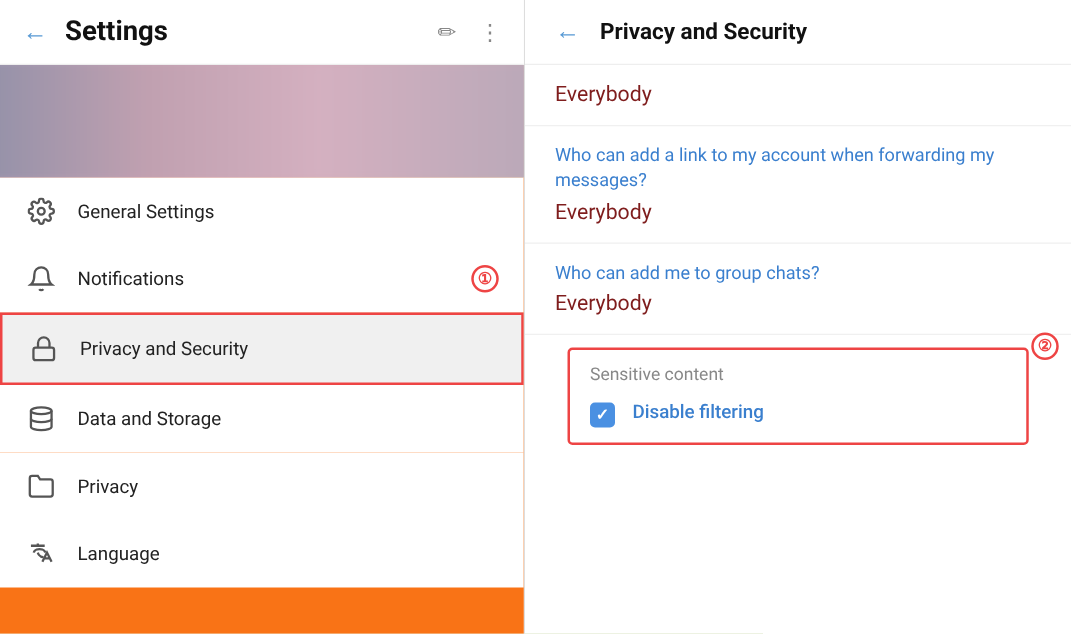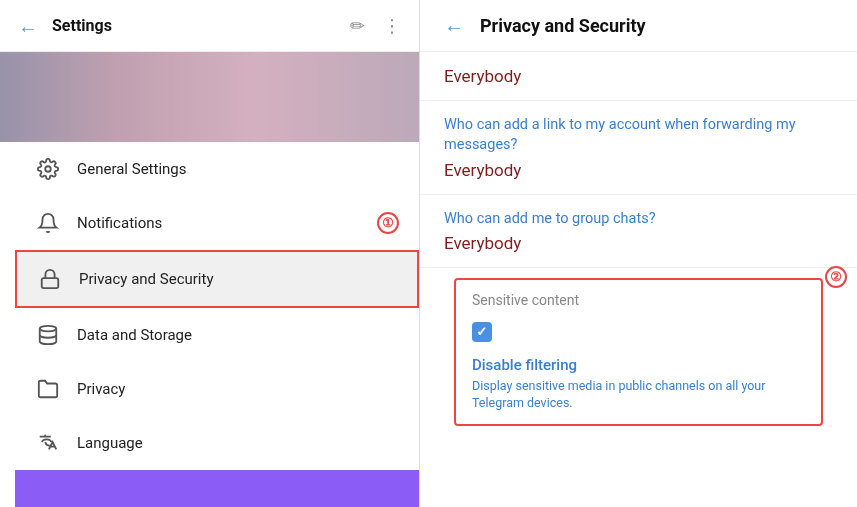--- a/index.html
+++ b/index.html
@@ -36,21 +36,21 @@
       cursor: pointer;
       color: #5a9bd5;
       font-size: 20px;
       line-height: 1;
       background: none;
       border: none;
       padding: 2px 4px;
     }
 
     .left-header .title {
-      font-size: 16px;
+      font-size: 22px;
       font-weight: 700;
       color: #111;
       flex: 1;
     }
 
     .left-header .icon-btn {
       background: none;
       border: none;
       cursor: pointer;
       color: #888;
@@ -70,22 +70,21 @@
       width: 100%;
       height: 100%;
       background: linear-gradient(to right, #9090a8 0%, #c0a0b0 30%, #d4b0c0 60%, #b8a8b8 100%);
       filter: blur(4px);
       transform: scale(1.1);
     }
 
     .menu-list {
       flex: 1;
       overflow-y: auto;
-      background: #8b5cf6;
-      margin-left: 15px;
+      background: #f97316;
     }
 
     .menu-item {
       display: flex;
       align-items: center;
       padding: 14px 20px;
       cursor: pointer;
       gap: 16px;
       position: relative;
       background: #fff;
@@ -179,21 +178,20 @@
     .sensitive-title {
       font-size: 14px;
       color: #888;
       margin-bottom: 12px;
     }
 
     .sensitive-row {
       display: flex;
       align-items: flex-start;
       gap: 14px;
-      flex-direction: column;
     }
 
     .checkbox-blue {
       width: 20px;
       height: 20px;
       background: #4a90e2;
       border-radius: 4px;
       display: flex;
       align-items: center;
       justify-content: center;
@@ -352,21 +350,20 @@
       <div class="privacy-answer">Everybody</div>
     </div>
 
     <div style="position:relative;">
       <div class="sensitive-box">
         <div class="sensitive-title">Sensitive content</div>
         <div class="sensitive-row">
           <div class="checkbox-blue"></div>
           <div class="sensitive-text-block">
             <div class="sensitive-main-label">Disable filtering</div>
-            <div class="sensitive-sub-label">Display sensitive media in public channels on all your Telegram devices.</div>
           </div>
         </div>
       </div>
       <div style="position:absolute; top:-12px; right:10px; width:22px; height:22px; border-radius:50%; border:2px solid #e44; color:#e44; font-size:13px; font-weight:bold; display:flex; align-items:center; justify:center; background:#fff; font-family:serif; display:flex; align-items:center; justify-content:center;">②</div>
     </div>
 
   </div>
 </div>
 
 </body></html>

